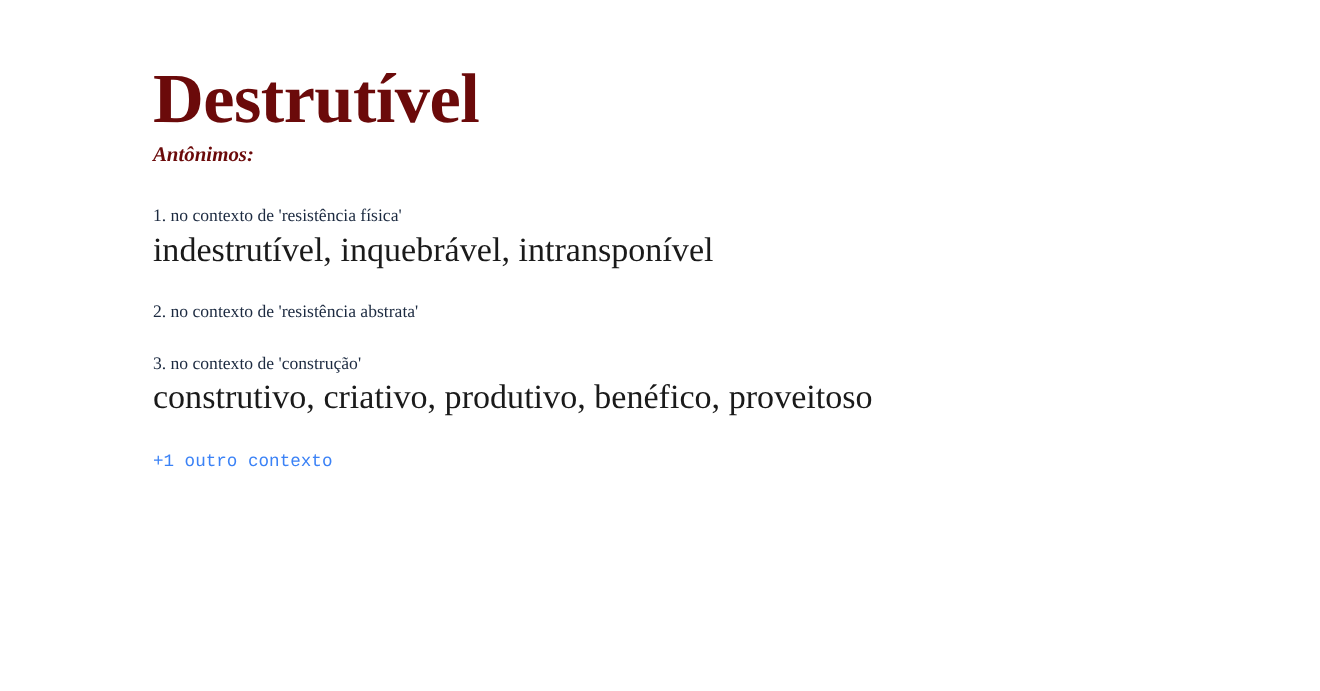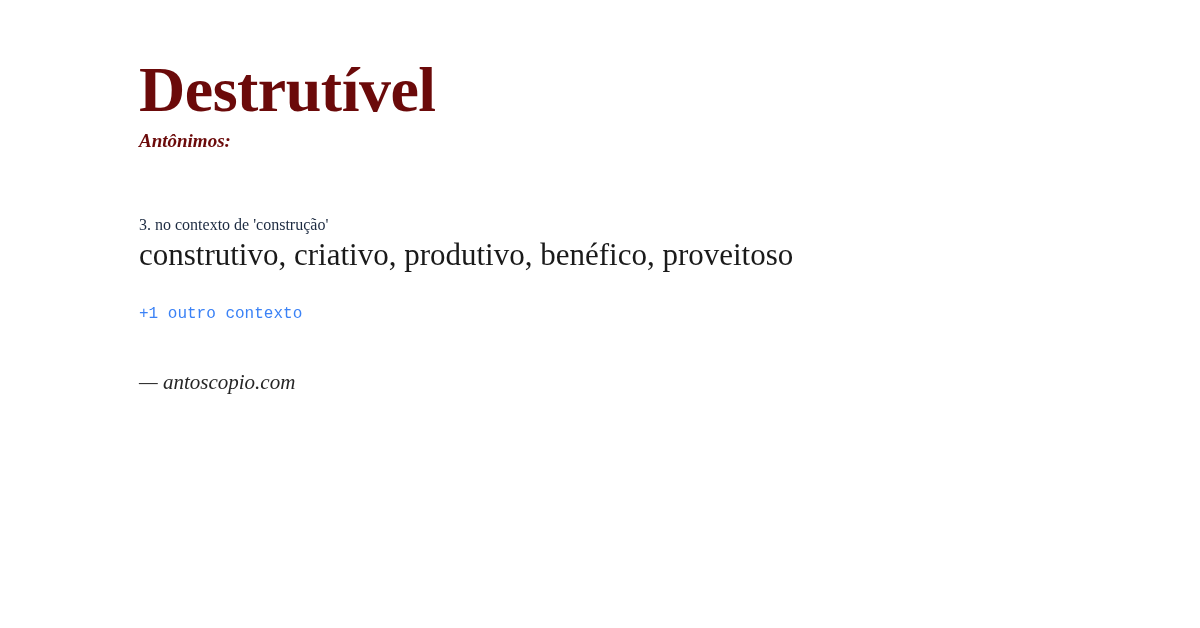--- a/index.html
+++ b/index.html
@@ -105,31 +105,32 @@
 <body>
 
 <div class="card">
 
   <h1 class="headline">Destrutível</h1>
 
   <div class="subhead">Antônimos:</div>
 
   <div class="senses">
 
+    <div class="sense">
+      <div class="sense-context">1. no contexto de 'resistência física'</div>
+      <div class="sense-words">indestrutível, inquebrável, intransponível</div>
+    </div>
 
     <div class="sense">
+      <div class="sense-context">2. no contexto de 'resistência abstrata'</div>
     </div>
 
     <div class="sense">
       <div class="sense-context">3. no contexto de 'construção'</div>
       <div class="sense-words">construtivo, criativo, produtivo, benéfico, proveitoso</div>
     </div>
 
   </div>
 
   <div class="more-note">+1 outro contexto</div>
 
-  <div class="source">
-    <span class="dash">—</span>
-    <span>antoscopio.com</span>
-  </div>
 
 </div>
 
 </body></html>

